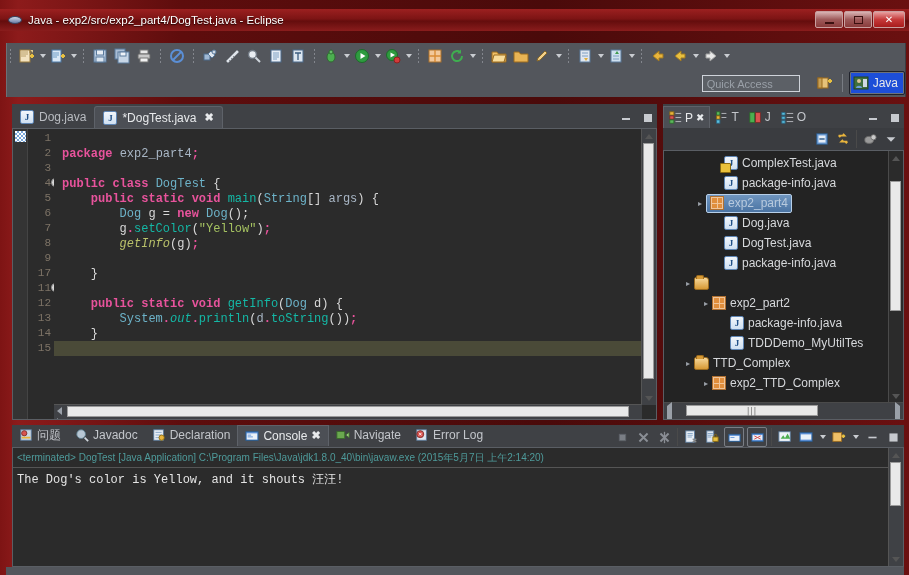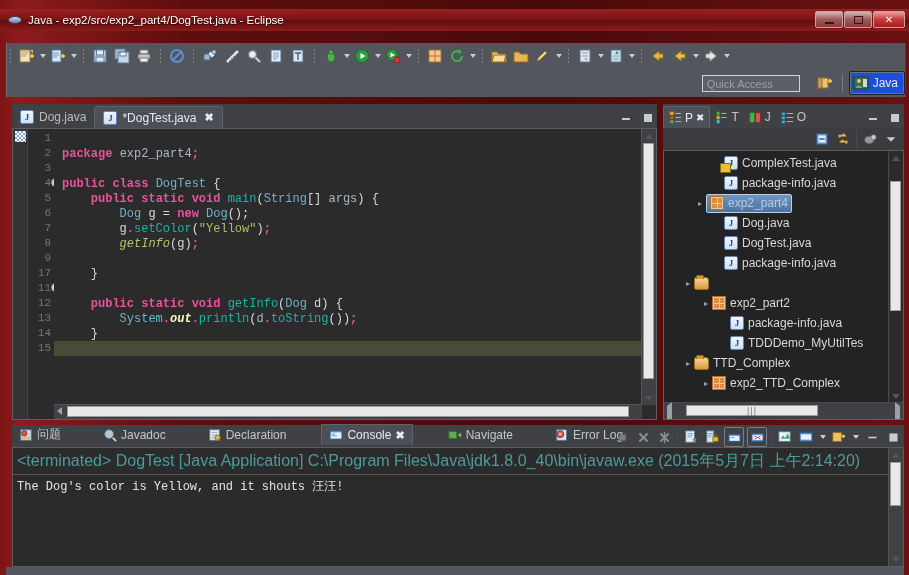--- a/index.html
+++ b/index.html
@@ -85,21 +85,21 @@
   .fold{position:absolute;right:-6px;width:9px;height:9px;border-radius:50%;
     background:#d8d8d8;border:1px solid #8d8d8d;box-sizing:border-box;}
   .fold:after{content:"";position:absolute;left:1.5px;top:3px;width:4px;height:1px;background:#333;}
   .codewrap{flex:1;position:relative;overflow:hidden;background:#2b2b2b;}
   .code{font-family:"Liberation Mono",monospace;font-size:12px;line-height:15px;
     padding:18px 0 0 8px;white-space:pre;color:#d9d9d9;}
   .kw2{color:#e8539c;font-weight:bold;}
   .cls{color:#6db3c9;}
   .mth{color:#14b8a6;}
   .str{color:#a5c261;}
-  .fld{color:#fef9c3;font-style:italic;font-weight:bold;}
+  .fld{color:#14b8a6;font-style:italic;}
   .stat{color:#b9c16a;font-style:italic;}
   .pkg{color:#a9b7c6;}
   .hl-line{position:absolute;left:0;right:0;height:15px;background:#4a4a38;}
   .vsb{position:absolute;right:0;top:0;width:14px;bottom:14px;background:#3f4145;border-left:1px solid #555;}
   .vsb .thumb{position:absolute;left:1px;top:14px;width:11px;height:236px;background:#e9e9e9;border:1px solid #9a9a9a;box-sizing:border-box;}
   .vsb .arr{position:absolute;left:1px;width:11px;height:12px;display:flex;align-items:center;justify-content:center;}
   .hsb{position:absolute;left:0;bottom:0;right:14px;height:14px;background:#3f4145;border-top:1px solid #555;}
   .hsb .thumb{position:absolute;left:13px;top:1px;right:13px;height:11px;background:#e9e9e9;border:1px solid #9a9a9a;box-sizing:border-box;}
   .arrtri{width:0;height:0;}
   .up{border-left:4px solid transparent;border-right:4px solid transparent;border-bottom:5px solid #555;}
@@ -139,29 +139,29 @@
     border:1px solid #8a6a10;border-radius:1px;}
   .vline{width:1px;height:18px;background:#4a4a4a;margin:0 1px;}
   .tvsb{position:absolute;right:0;top:0;width:14px;bottom:16px;background:#2b2b2b;border-left:1px solid #4a4a4a;}
   .tvsb .thumb{position:absolute;left:1px;top:30px;width:11px;height:130px;background:#e9e9e9;border:1px solid #9a9a9a;box-sizing:border-box;}
   .thsb{position:absolute;left:0;bottom:0;right:0;height:16px;background:#3f4145;border-top:1px solid #4a4a4a;}
   .thsb .thumb{position:absolute;left:22px;top:2px;width:132px;height:11px;background:#e9e9e9;border:1px solid #9a9a9a;box-sizing:border-box;
     display:flex;align-items:center;justify-content:center;color:#777;font-size:9px;letter-spacing:1px;}
 
   
   .console{position:absolute;left:12px;top:425px;width:892px;height:142px;background:#3f4145;}
-  .ctabs{height:20px;display:flex;align-items:flex-end;position:relative;gap:28px;}
+  .ctabs{height:20px;display:flex;align-items:center;position:relative;}
   .ctab{height:21px;display:flex;align-items:center;gap:4px;padding:0 7px;color:#c3c6cb;font-size:12px;}
   .ctab.active{background:#4c4f55;border:1px solid #5e6269;border-bottom:none;box-sizing:border-box;color:#e8eaec;}
   .ctabs .cbtns{position:absolute;right:2px;top:2px;display:flex;align-items:center;gap:3px;}
   .ctb{width:18px;height:18px;display:flex;align-items:center;justify-content:center;border-radius:2px;}
   .ctb.framed{border:1px solid #7a7e85;}
   .consolebox{position:absolute;left:0;top:22px;width:892px;height:120px;background:#2b2b2b;
     border:1px solid #5a5e64;box-sizing:border-box;}
-  .cheader{color:#4e9a9a;font-size:16px;padding:3px 4px 2px 4px;border-bottom:1px solid #555;
+  .cheader{color:#4e9a9a;font-size:10px;padding:3px 4px 2px 4px;border-bottom:1px solid #555;
     font-family:"Liberation Sans",sans-serif;white-space:nowrap;}
   .cout{color:#e4e4e4;font-size:12px;font-family:"Liberation Mono",monospace;padding:3px 4px;white-space:pre;}
   .cvsb{position:absolute;right:0;top:0;width:14px;bottom:0;background:#3f4145;border-left:1px solid #555;}
   .cvsb .thumb{position:absolute;left:1px;top:14px;width:11px;height:44px;background:#e9e9e9;border:1px solid #9a9a9a;box-sizing:border-box;}
   .statusbar{position:absolute;left:6px;bottom:0;width:898px;height:8px;background:#53565c;}
 </style>
 </head>
 <body>
 
 <div class="app">

